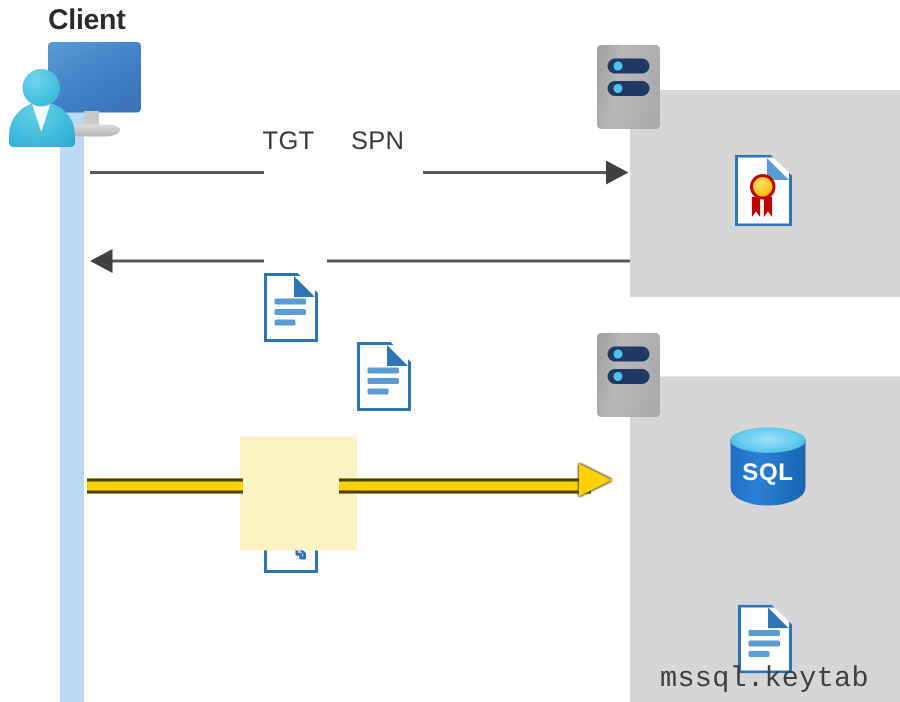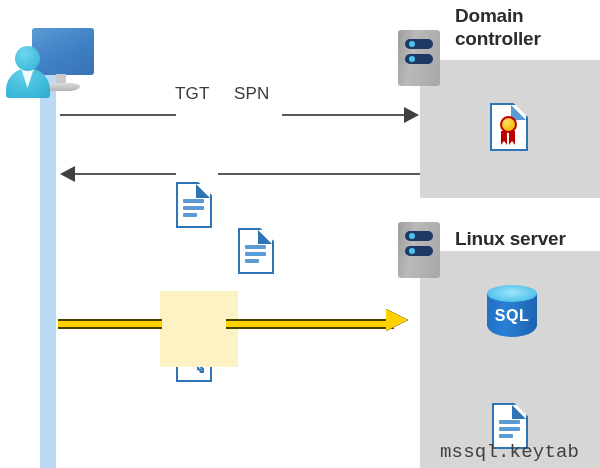--- a/index.html
+++ b/index.html
@@ -243,20 +243,21 @@
   #title-dc    { left: 455px; top: 4px; }
   #title-linux { left: 455px; top: 227px; }
 </style>
 </head>
 <body>
 
 <div id="canvas">
 
   <div class="abs" id="client-lifeline"></div>
 
+  <div class="abs title" id="title-client" style="left:32px; top:2px;">Client</div>
 
   <div class="abs" id="client-icon">
     <div class="abs" id="monitor-screen"></div>
     <div class="abs" id="monitor-neck"></div>
     <div class="abs" id="monitor-base"></div>
     <div class="abs" id="person-body"></div>
     <div class="abs" id="person-collar"></div>
     <div class="abs" id="person-head"></div>
   </div>
 
@@ -264,43 +265,40 @@
 
   <div class="abs server-icon" id="dc-server">
     <div class="server-pill p1">
       <span class="server-dot"></span>
     </div>
     <div class="server-pill p2">
       <span class="server-dot"></span>
     </div>
   </div>
 
-  <div class="abs title" id="title-dc">Domain
-controller</div>
 
   <div class="abs doc cert" id="cert-doc">
     <div class="sheet"></div>
     <div class="fold"></div>
     <div class="seal-ribbon-l"></div>
     <div class="seal-ribbon-r"></div>
     <div class="seal-circle"></div>
   </div>
 
   <div class="abs host-box" id="linux-box"></div>
 
   <div class="abs server-icon" id="linux-server">
     <div class="server-pill p1">
       <span class="server-dot"></span>
     </div>
     <div class="server-pill p2">
       <span class="server-dot"></span>
     </div>
   </div>
 
-  <div class="abs title" id="title-linux">Linux server</div>
 
   <div class="abs" id="sql-icon">
     <div class="sql-body"></div>
     <div class="sql-top"></div>
     <div class="sql-text">SQL</div>
   </div>
 
   <div class="abs doc" id="keytab-doc">
     <div class="sheet"></div>
     <div class="fold"></div>

